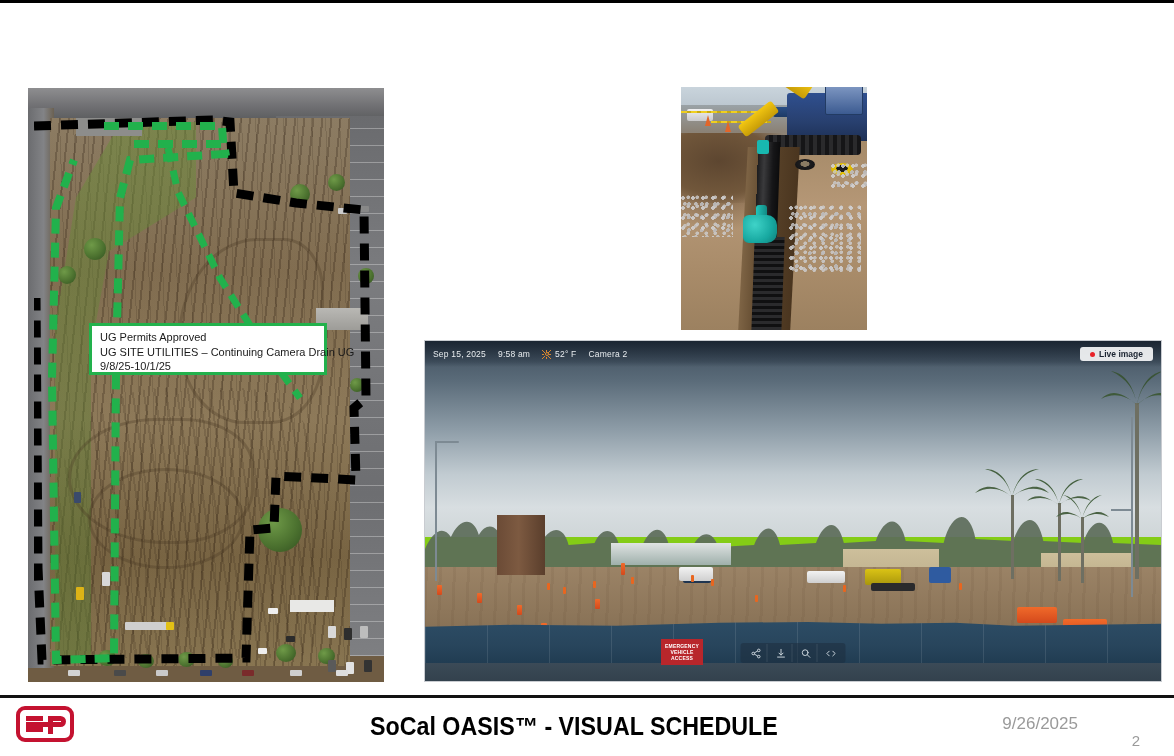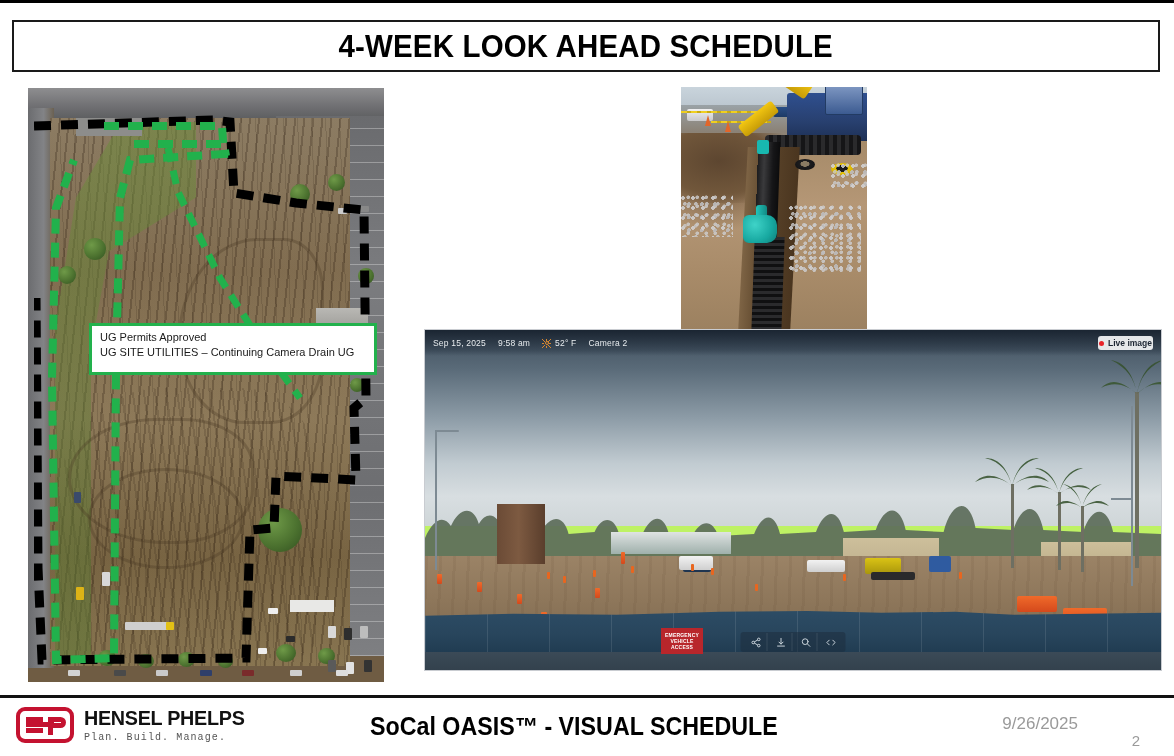--- a/index.html
+++ b/index.html
@@ -148,21 +148,21 @@
     left: 6px; top: 10px;
     width: 344px; height: 574px;
     pointer-events: none;
   }
 
   
   .callout {
     position: absolute;
     left: 89px;
     top: 320px;
-    width: 288px;
+    width: 238px;
     height: 52px;
     background: #ffffff;
     border: 3px solid #22b14c;
     box-sizing: border-box;
     padding: 4px 6px 3px 8px;
   }
   .callout-line {
     font-family: "Liberation Sans", sans-serif;
     font-size: 11px;
     line-height: 14.5px;
@@ -291,25 +291,25 @@
   }
   .t-tape {
     position: absolute; height: 2px;
     background: repeating-linear-gradient(90deg,#f0d020 0 6px, #c9ab14 6px 10px);
   }
 
   
   .webcam {
     position: absolute;
     left: 424px;
-    top: 326px;
+    top: 337px;
     width: 738px;
     height: 342px;
     overflow: hidden;
-    background: #bef264;
+    background: #84cc16;
     border: 1px solid #c9ccd1;
     box-sizing: border-box;
   }
   .wc-sky {
     position: absolute; left: 0; top: 0; width: 100%; height: 196px;
     background: linear-gradient(180deg,
       #3e4d5c 0%, #5a6b79 20%, #8d9ca7 45%, #c1cbd1 68%, #d8dee1 85%, #cfd6d8 100%);
   }
   .wc-topbar {
     position: absolute; left: 0; top: 0; width: 100%; height: 26px;
@@ -346,21 +346,21 @@
     opacity: .95;
     -webkit-mask: radial-gradient(circle, transparent 0 2.6px, #000 2.6px);
             mask: radial-gradient(circle, transparent 0 2.6px, #000 2.6px);
   }
   .wc-temp-wrap { display:flex; align-items:center; gap:4px; }
   .wc-live {
     margin-left: auto;
     display: flex; align-items: center; gap: 4px;
     background: rgba(245,246,247,0.92);
     border-radius: 3px;
-    padding: 2px 1px;
+    padding: 2px 10px;
     font-size: 8.5px;
     color: #1b2431;
     font-weight: bold;
   }
   .wc-live-dot {
     width: 5px; height: 5px; border-radius: 50%;
     background: #e8232a;
     display: inline-block;
   }
   .wc-treeline {
@@ -543,23 +543,20 @@
     position: absolute; right: 34px; top: 34px;
     font-size: 15px; color: #9a9a9a;
     font-family: "Liberation Sans", sans-serif;
   }
 </style>
 </head>
 <body>
 
 <div class="slide">
 
-  <div class="title-box">
-    <div class="title-text">4-WEEK LOOK AHEAD SCHEDULE</div>
-  </div>
 
   <div class="aerial">
     <div class="aerial-bg"></div>
     <div class="a-street-top"></div>
     <div class="a-lot">
       <div class="a-lot-stripes"></div>
     </div>
     <div class="a-leftstrip"></div>
     <div class="a-earth"></div>
     <div class="a-earth2"></div>
@@ -621,20 +618,21 @@
 
     <svg class="a-green-dash" viewBox="0 0 344 574" preserveAspectRatio="none">
       <polyline points="70,28 188,28 190,56 96,62 86,100 82,270 80,560 22,562 18,280 22,110 40,62" fill="none" stroke="#22b14c" stroke-width="8" stroke-dasharray="15 9" stroke-linecap="butt"></polyline>
       <polyline points="100,46 190,46 192,58" fill="none" stroke="#22b14c" stroke-width="8" stroke-dasharray="15 9"></polyline>
       <polyline points="134,50 144,94 186,180 238,262 266,300" fill="none" stroke="#22b14c" stroke-width="7" stroke-dasharray="14 9"></polyline>
     </svg>
 
     <div class="callout" style="left:61px;top:235px;">
       <div class="callout-line">UG Permits Approved</div>
       <div class="callout-line">UG SITE UTILITIES –  Continuing Camera Drain UG</div>
+      <div class="callout-line">9/8/25-10/1/25</div>
     </div>
   </div>
 
   <div class="trench">
     <div class="t-sky"></div>
     <div class="t-bg"></div>
 
     <div class="t-truck" style="left:6px;top:22px;width:26px;height:12px;"></div>
     <div class="t-truck" style="left:92px;top:20px;width:22px;height:10px;background:linear-gradient(180deg,#2b4f86,#1d3a65);"></div>
     <div class="t-truck" style="left:118px;top:26px;width:40px;height:13px;"></div>
@@ -814,23 +812,19 @@
 
   <div class="footer">
     <div class="logo-wrap">
       <div class="logo-mark">
         <div class="hp-h-top"></div>
         <div class="hp-h-bot"></div>
         <div class="hp-bar"></div>
         <div class="hp-p-stem"></div>
         <div class="hp-p-bowl"></div>
       </div>
-      <div class="logo-text">
-        <div class="logo-name">HENSEL PHELPS</div>
-        <div class="logo-tag">Plan. Build. Manage.</div>
-      </div>
     </div>
     <div class="footer-title">SoCal OASIS™ - VISUAL SCHEDULE</div>
     <div class="footer-date">9/26/2025</div>
     <div class="footer-page">2</div>
   </div>
 
 </div>
 
 </body></html>

